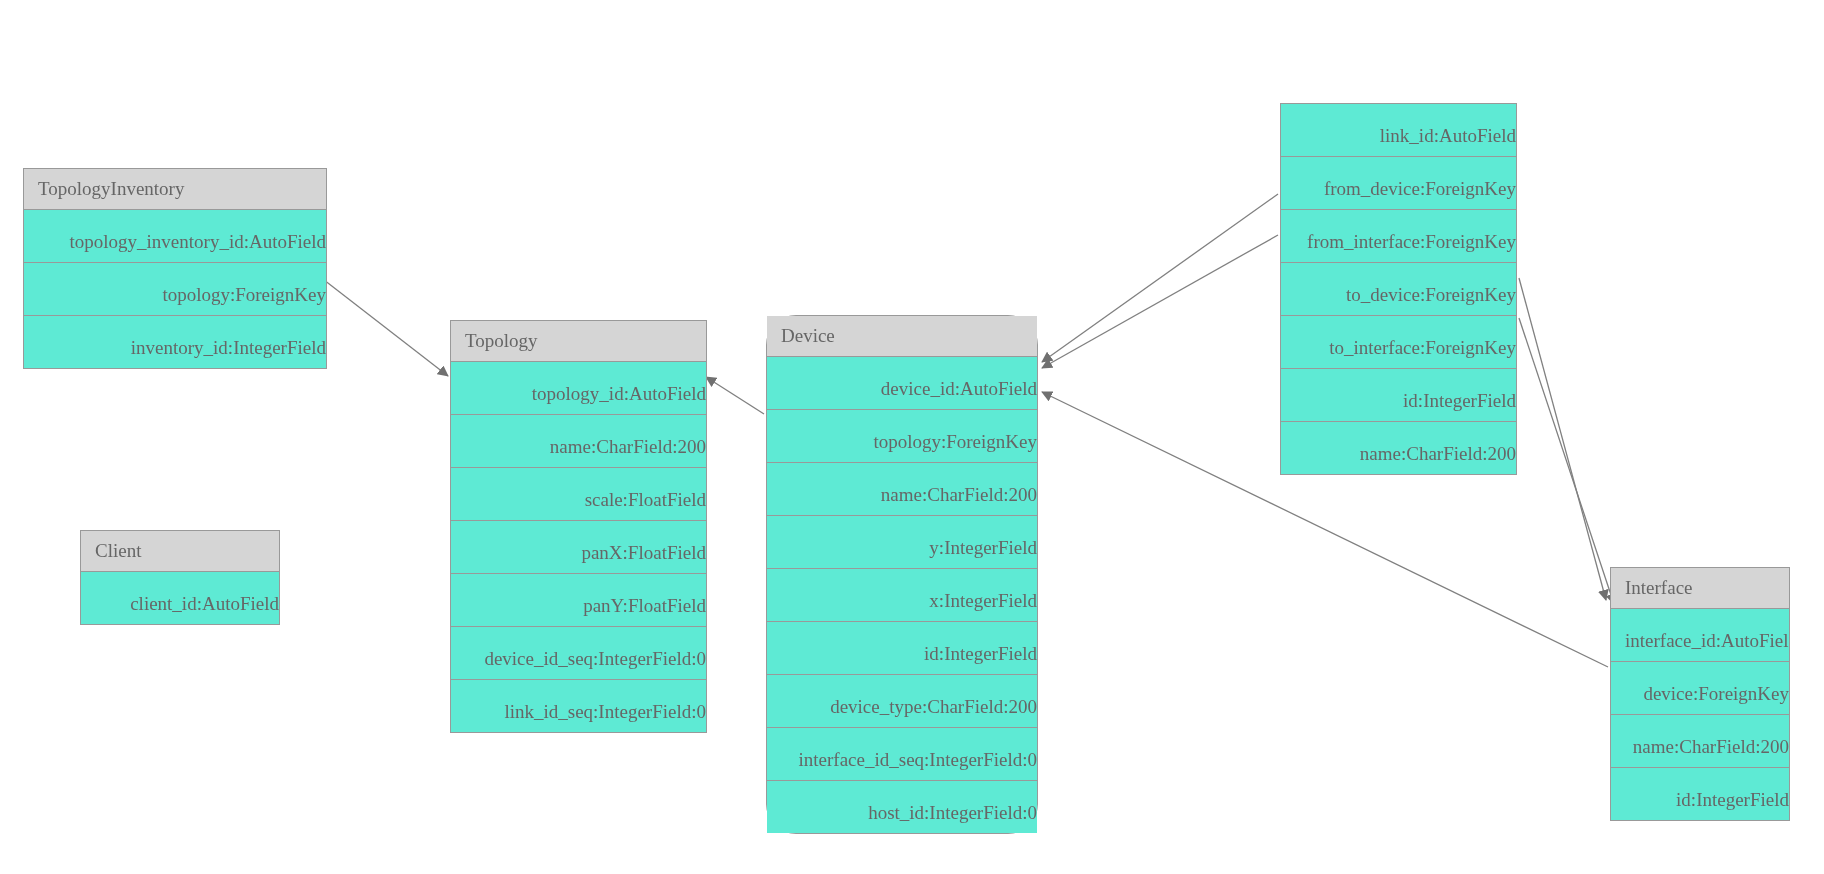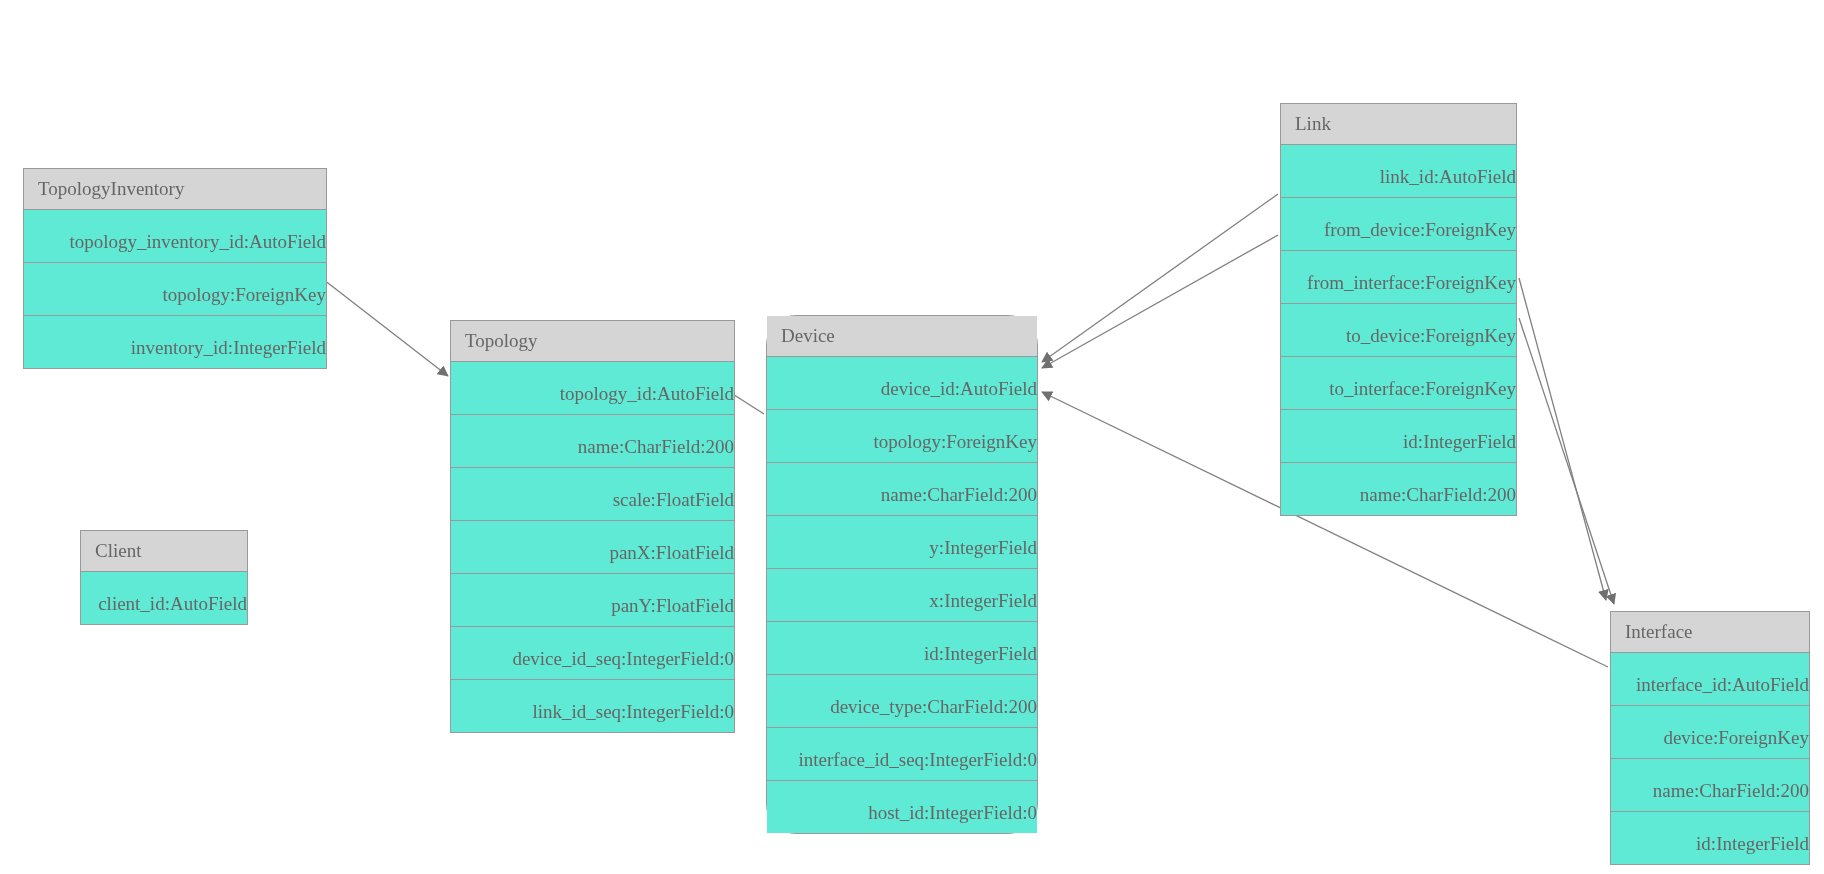--- a/index.html
+++ b/index.html
@@ -57,21 +57,21 @@
     </g>
   </svg>
 
   <div class="entity" style="left:23px;top:168px;width:304px;">
     <div class="title">TopologyInventory</div>
     <div class="row">topology_inventory_id:AutoField</div>
     <div class="row">topology:ForeignKey</div>
     <div class="row">inventory_id:IntegerField</div>
   </div>
 
-  <div class="entity" style="left:450px;top:320px;width:285px;">
+  <div class="entity" style="left:450px;top:320px;width:257px;">
     <div class="title">Topology</div>
     <div class="row">topology_id:AutoField</div>
     <div class="row">name:CharField:200</div>
     <div class="row">scale:FloatField</div>
     <div class="row">panX:FloatField</div>
     <div class="row">panY:FloatField</div>
     <div class="row">device_id_seq:IntegerField:0</div>
     <div class="row">link_id_seq:IntegerField:0</div>
   </div>
 
@@ -81,37 +81,36 @@
     <div class="row">topology:ForeignKey</div>
     <div class="row">name:CharField:200</div>
     <div class="row">y:IntegerField</div>
     <div class="row">x:IntegerField</div>
     <div class="row">id:IntegerField</div>
     <div class="row">device_type:CharField:200</div>
     <div class="row">interface_id_seq:IntegerField:0</div>
     <div class="row">host_id:IntegerField:0</div>
   </div>
 
-  <div class="entity" style="left:80px;top:530px;width:168px;">
+  <div class="entity" style="left:80px;top:530px;width:200px;">
     <div class="title">Client</div>
     <div class="row">client_id:AutoField</div>
   </div>
 
   <div class="entity" style="left:1280px;top:103px;width:237px;">
-    <div class="title">Link</div>
     <div class="row">link_id:AutoField</div>
     <div class="row">from_device:ForeignKey</div>
     <div class="row">from_interface:ForeignKey</div>
     <div class="row">to_device:ForeignKey</div>
     <div class="row">to_interface:ForeignKey</div>
     <div class="row">id:IntegerField</div>
     <div class="row">name:CharField:200</div>
   </div>
 
-  <div class="entity" style="left:1610px;top:567px;width:200px;margin-top:44px;">
+  <div class="entity" style="left:1610px;top:567px;width:180px;">
     <div class="title">Interface</div>
     <div class="row">interface_id:AutoField</div>
     <div class="row">device:ForeignKey</div>
     <div class="row">name:CharField:200</div>
     <div class="row">id:IntegerField</div>
   </div>
 
 </div>
 
 </body></html>

